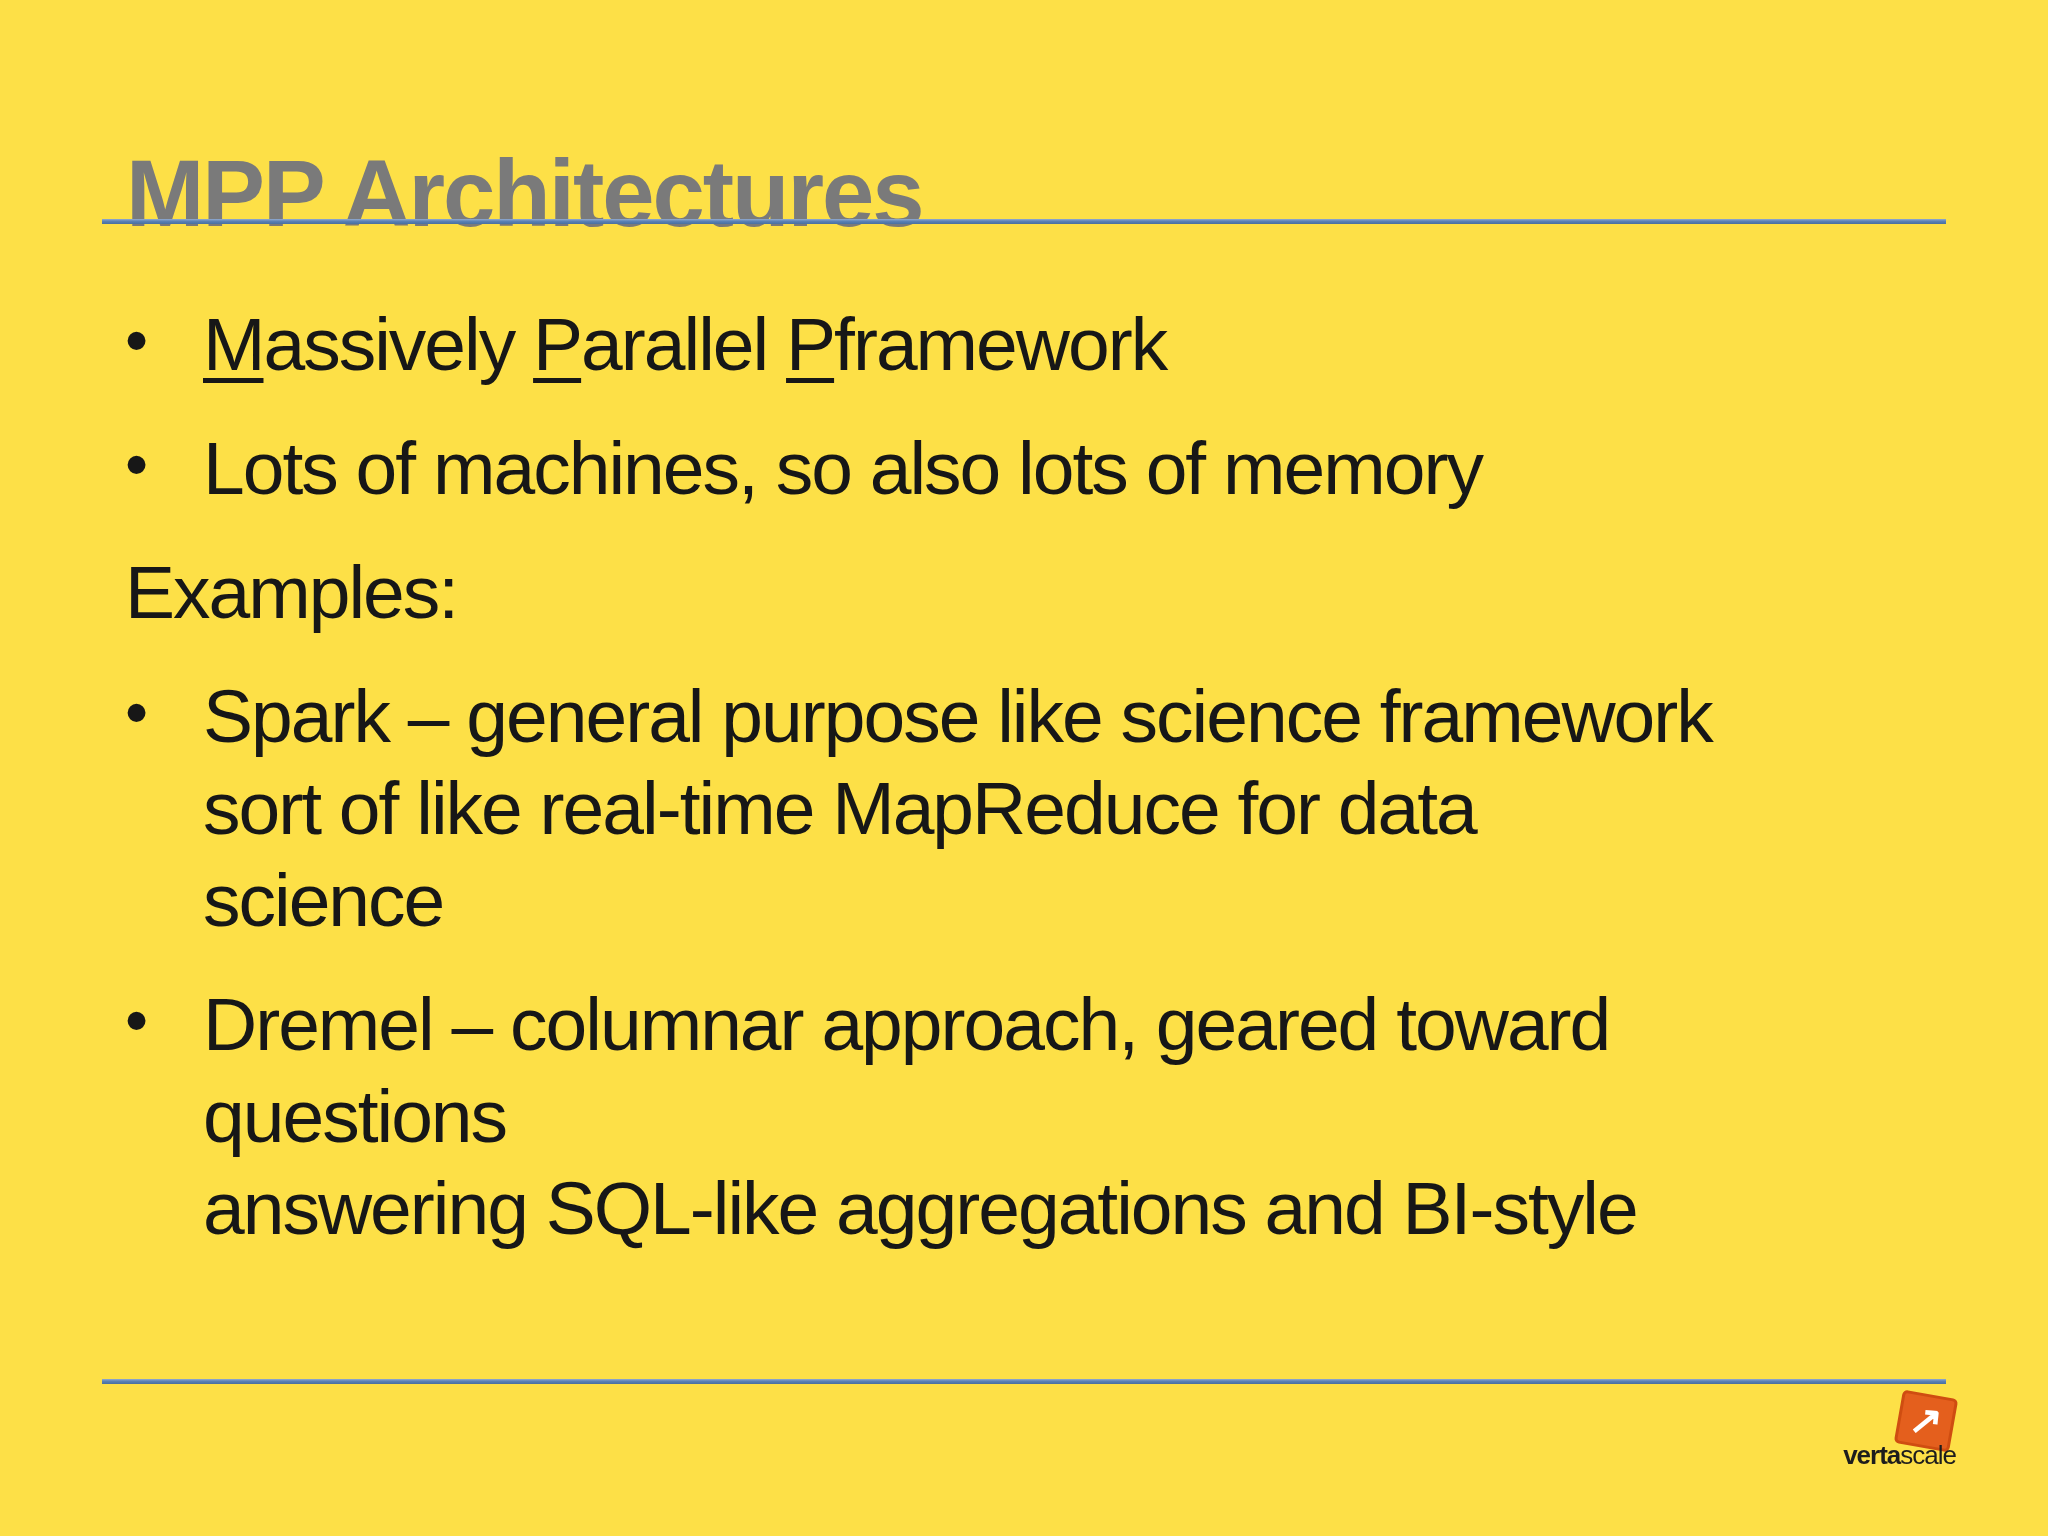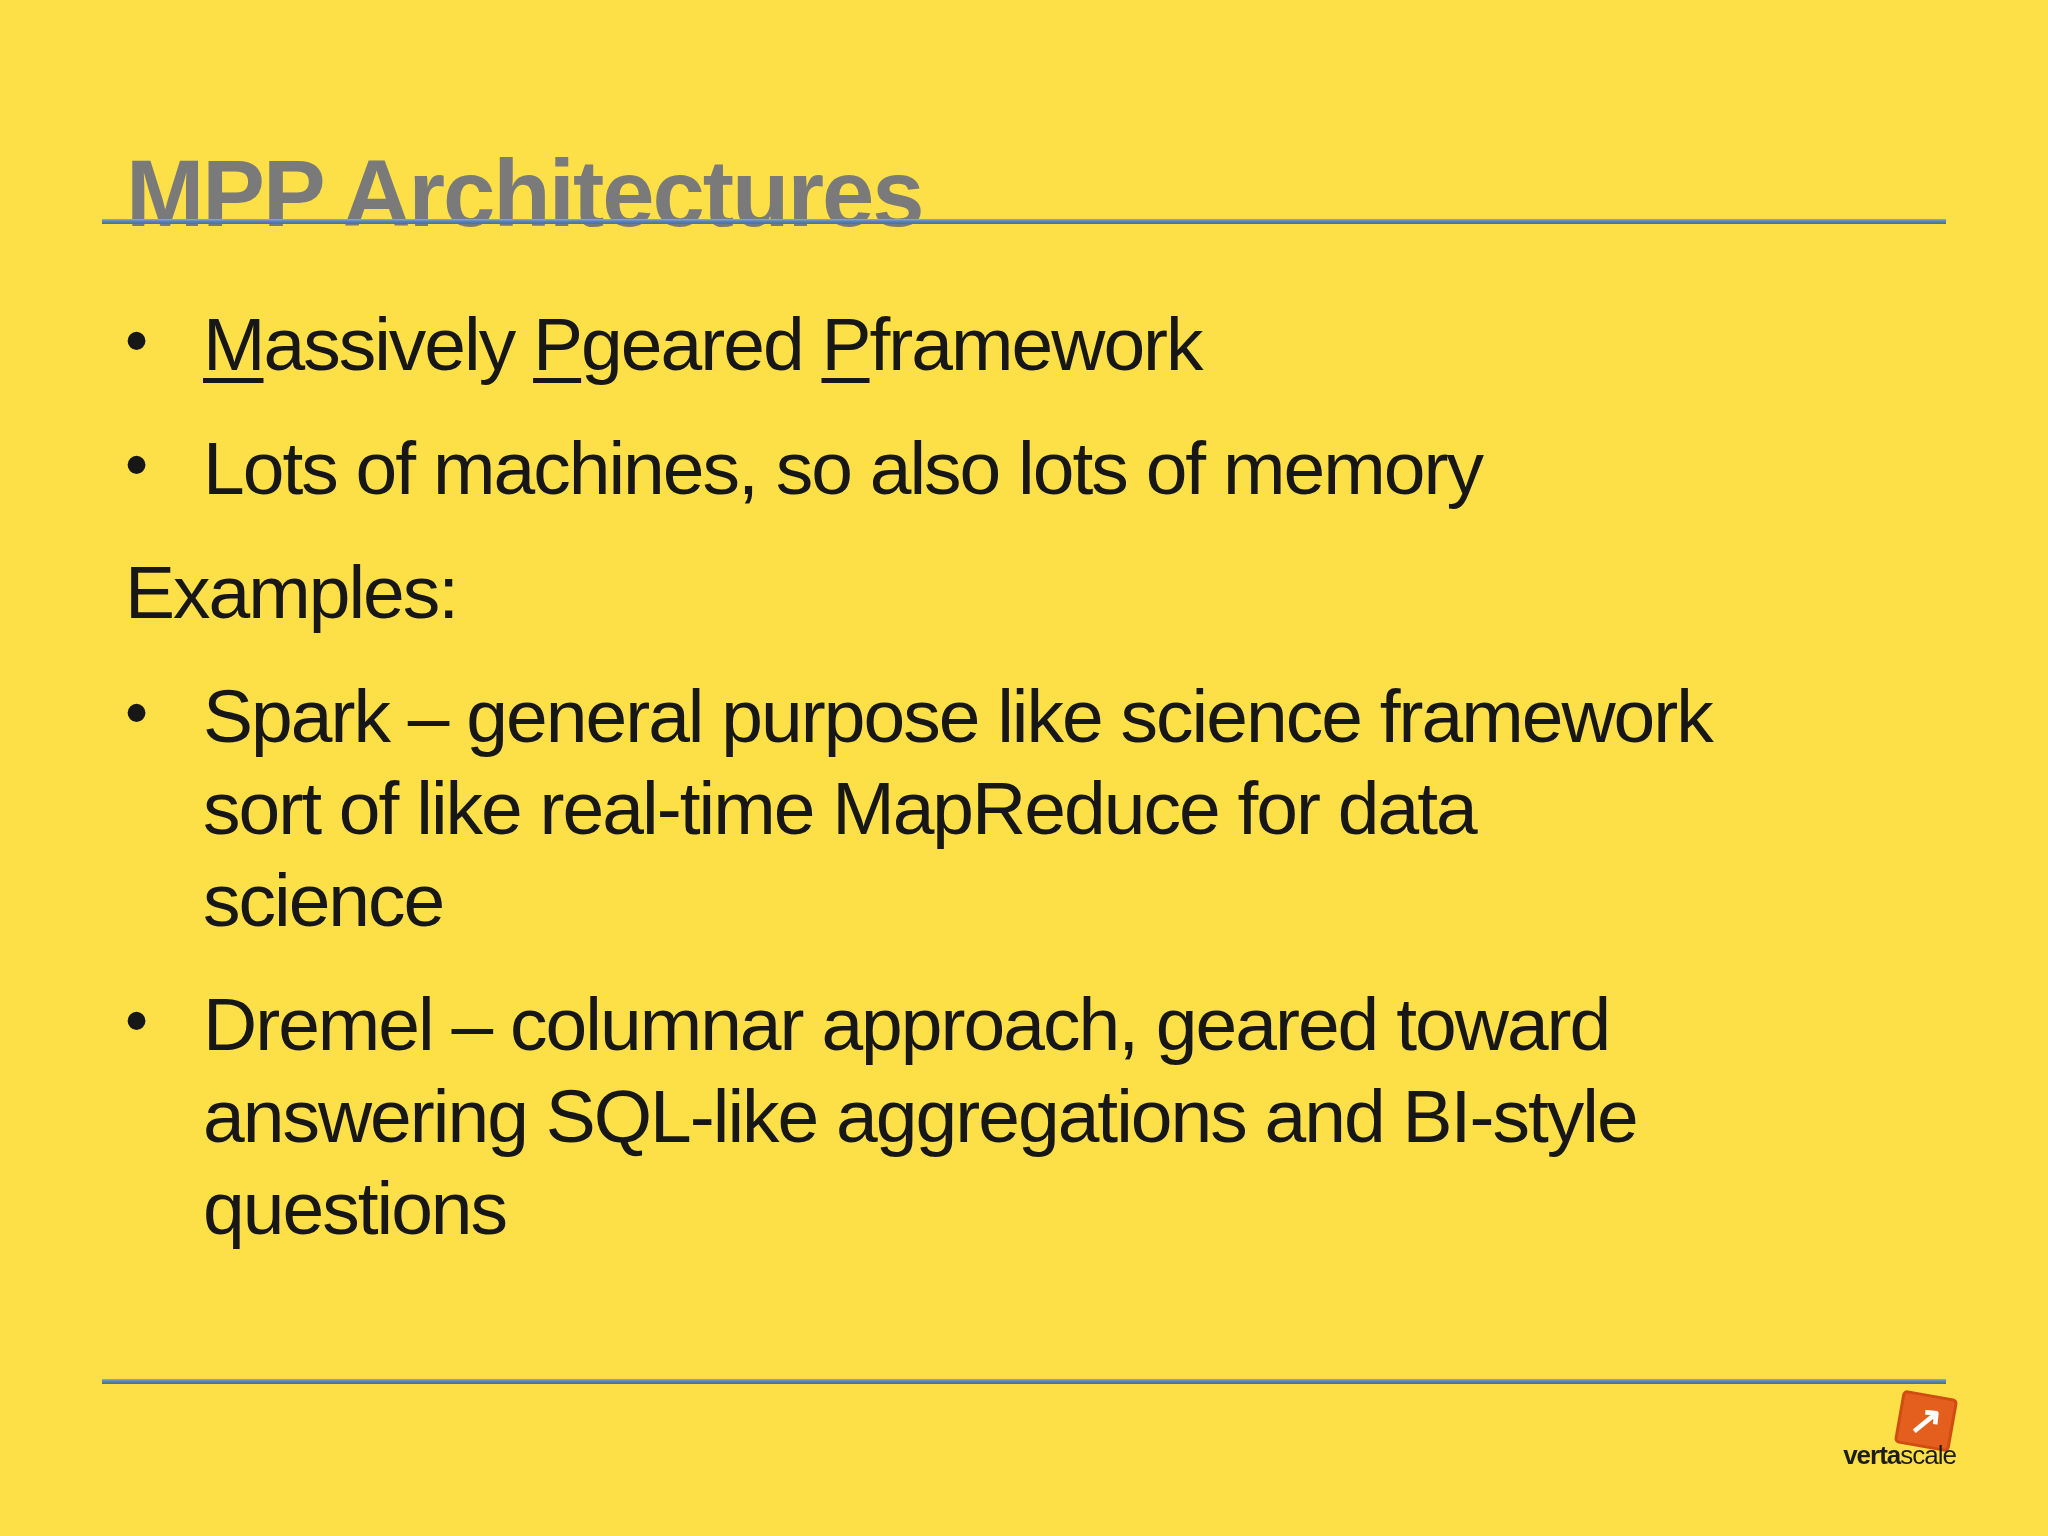--- a/index.html
+++ b/index.html
@@ -110,42 +110,42 @@
 <div class="slide">
 
   <h1 class="title">MPP Architectures</h1>
 
   <div class="rule rule-top"></div>
 
   <div class="body-text">
 
     <div class="item bulleted">
       <span class="bullet-glyph">•</span>
-      <span><span class="init">M</span><span>assively </span><span class="init">P</span><span>geared </span><span class="init">P</span><span>framework</span></span>
+      <span><span class="init">M</span><span>assively </span><span class="init">P</span><span>arallel </span><span class="init">P</span><span>framework</span></span>
     </div>
 
     <div class="item bulleted">
       <span class="bullet-glyph">•</span>
       <span>Lots of machines, so also lots of memory</span>
     </div>
 
     <div class="item">Examples:</div>
 
     <div class="item bulleted">
       <span class="bullet-glyph">•</span>
       <div>Spark – general purpose like science framework</div>
       <div>sort of like real-time MapReduce for data</div>
       <div>science</div>
     </div>
 
     <div class="item bulleted">
       <span class="bullet-glyph">•</span>
       <div>Dremel – columnar approach, geared toward</div>
+      <div>questions</div>
       <div>answering SQL-like aggregations and BI-style</div>
-      <div>questions</div>
     </div>
 
   </div>
 
   <div class="rule rule-bottom"></div>
 
   <div class="brand-icon">
     <span class="arrow">↗</span>
   </div>
   <div class="brand-text">

